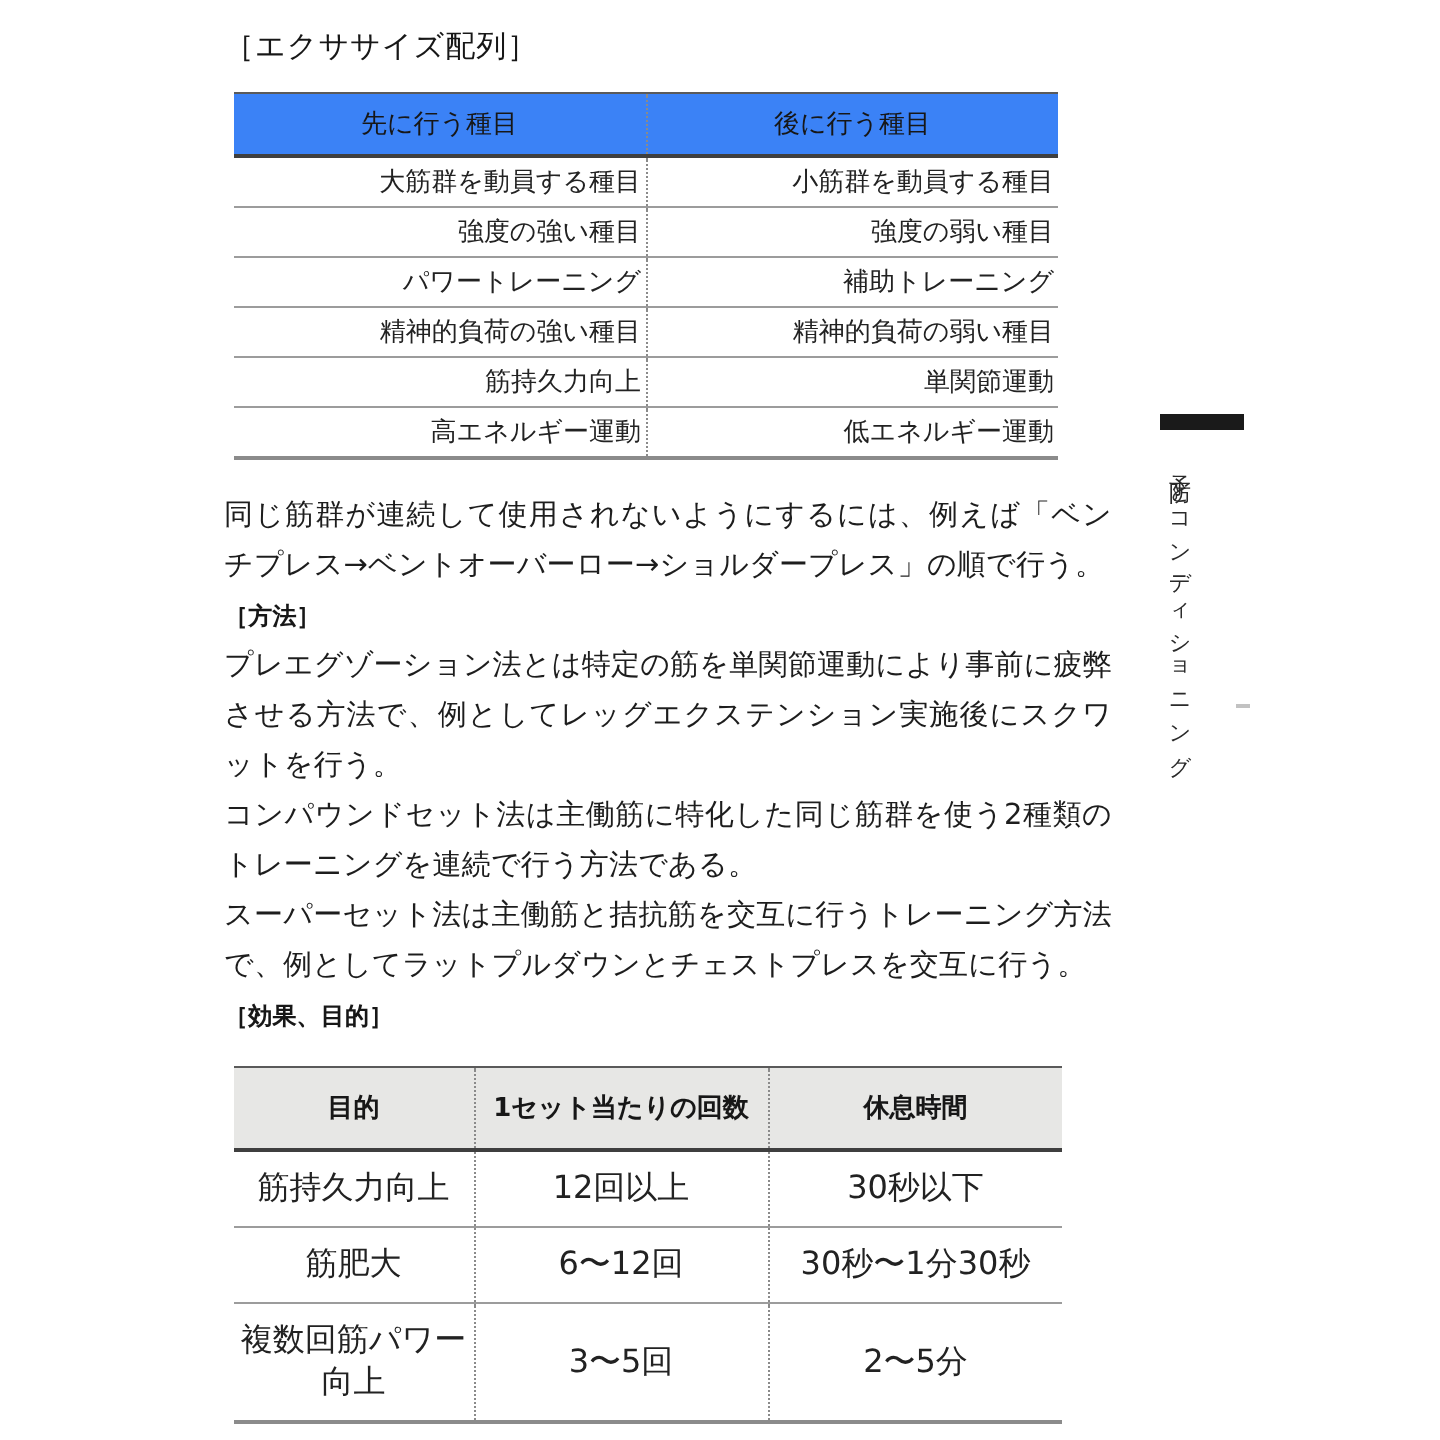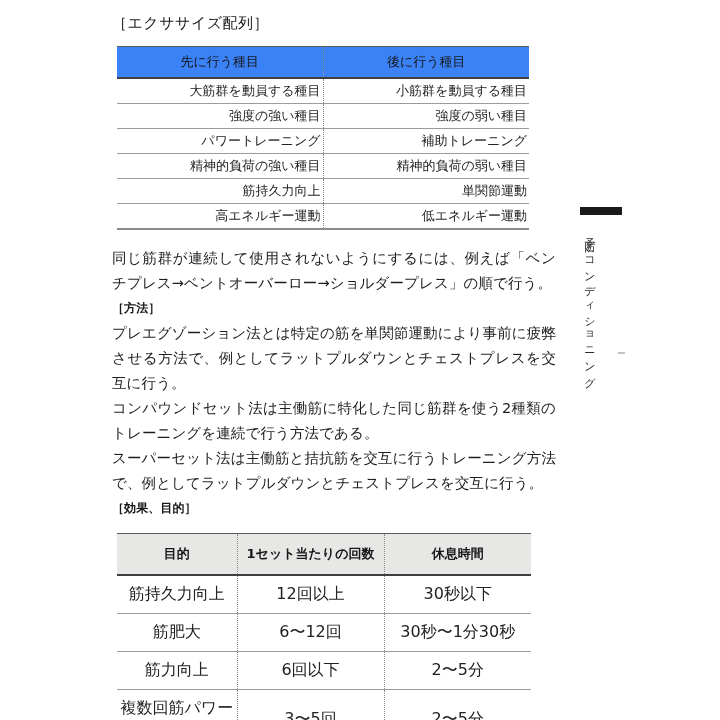--- a/index.html
+++ b/index.html
@@ -174,21 +174,21 @@
           <tr>
             <td>高エネルギー運動</td>
             <td>低エネルギー運動</td>
           </tr>
         </tbody>
     </table>
 
     <div class="bodytext">
       <p>同じ筋群が連続して使用されないようにするには、例えば「ベンチプレス→ベントオーバーロー→ショルダープレス」の順で行う。</p>
       <p class="sec-title">［方法］</p>
-      <p>プレエグゾーション法とは特定の筋を単関節運動により事前に疲弊させる方法で、例としてラットプルダウンとチェストプレスを交互に行う。</p>
+      <p>プレエグゾーション法とは特定の筋を単関節運動により事前に疲弊させる方法で、例としてレッグエクステンション実施後にスクワットを行う。</p>
       <p>コンパウンドセット法は主働筋に特化した同じ筋群を使う2種類のトレーニングを連続で行う方法である。</p>
       <p>スーパーセット法は主働筋と拮抗筋を交互に行うトレーニング方法で、例としてラットプルダウンとチェストプレスを交互に行う。</p>
       <p class="sec-title">［効果、目的］</p>
     </div>
 
     <table class="t2">
       <colgroup>
           <col class="c1">
           <col class="c2">
           <col class="c3">
@@ -205,25 +205,20 @@
             <td>筋持久力向上</td>
             <td>12回以上</td>
             <td>30秒以下</td>
           </tr>
           <tr>
             <td>筋肥大</td>
             <td>6〜12回</td>
             <td>30秒〜1分30秒</td>
           </tr>
           <tr>
-            <td>筋力向上</td>
-            <td>6回以下</td>
-            <td>2〜5分</td>
-          </tr>
-          <tr>
             <td>複数回筋パワー向上</td>
             <td>3〜5回</td>
             <td>2〜5分</td>
           </tr>
         </tbody>
     </table>
 
   </div>
 
   <div class="tab-bar"></div>

